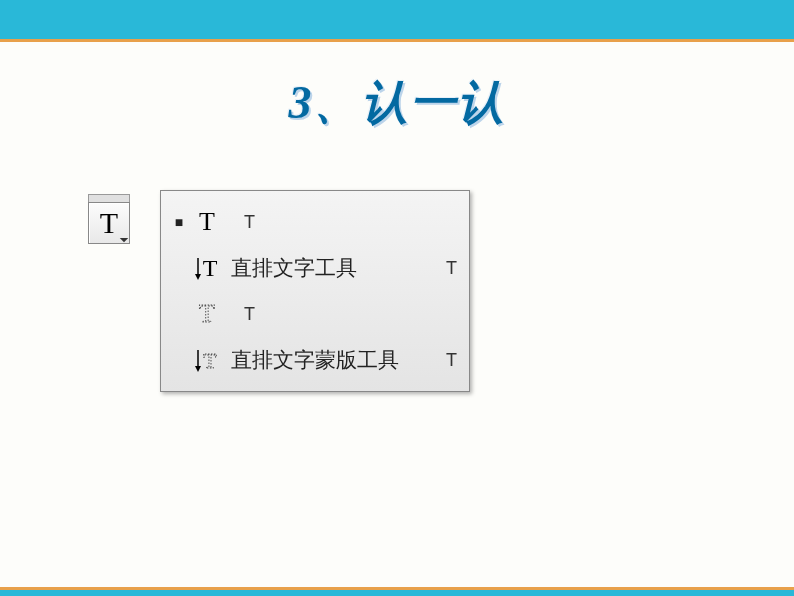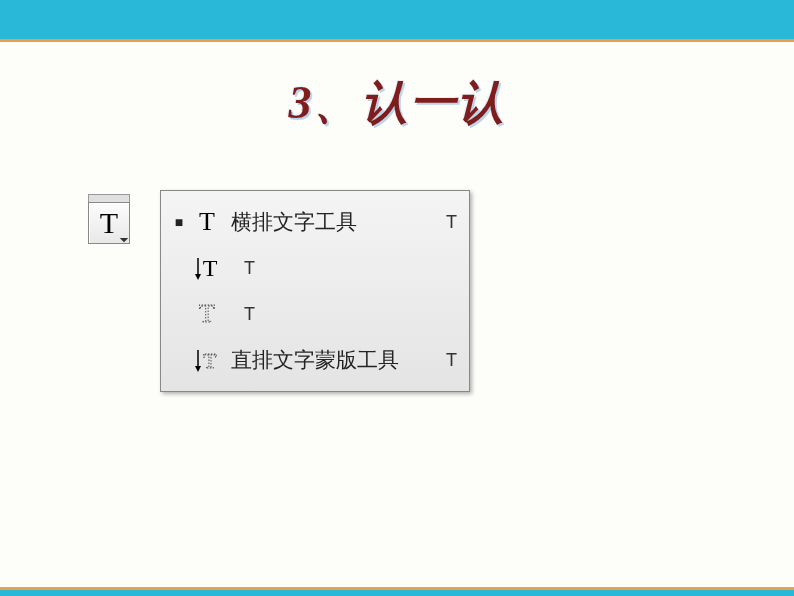--- a/index.html
+++ b/index.html
@@ -24,21 +24,21 @@
       height: 9px;
       background: #29b8d8;
       border-top: 3px solid #e8a04a;
     }
     .title {
       text-align: center;
       margin-top: 30px;
       font-size: 46px;
       font-weight: bold;
       font-style: italic;
-      color: #7f1d1d;
+      color: #0369a1;
       text-shadow: 2px 2px 0 #bcd4ea, -1px -1px 0 #e8f0f8;
       letter-spacing: 2px;
       font-family: "SimSun", serif;
     }
     .menu-area {
       position: absolute;
       left: 88px;
       top: 190px;
       display: flex;
       align-items: flex-start;
@@ -137,33 +137,33 @@
 
   <div class="flyout-menu">
 
     <div class="menu-item">
       <span class="bullet">■</span>
       <span class="item-icon">
         <svg width="28" height="28" viewBox="0 0 28 28">
           <text x="14" y="22" text-anchor="middle" font-family="Times New Roman" font-size="26" fill="#000">T</text>
         </svg>
       </span>
-      <span class="item-label">横排文字工具</span>
       <span class="item-shortcut">T</span>
     </div>
 
     <div class="menu-item">
       <span class="bullet"></span>
       <span class="item-icon">
         <svg width="28" height="28" viewBox="0 0 28 28">
           <line x1="5" y1="4" x2="5" y2="22" stroke="#000" stroke-width="1.5"></line>
           <polygon points="5,26 2,20 8,20" fill="#000"></polygon>
           <text x="17" y="22" text-anchor="middle" font-family="Times New Roman" font-size="24" fill="#000">T</text>
         </svg>
       </span>
+      <span class="item-label">直排文字工具</span>
       <span class="item-shortcut">T</span>
     </div>
 
     <div class="menu-item">
       <span class="bullet"></span>
       <span class="item-icon">
         <svg width="28" height="28" viewBox="0 0 28 28">
           <text x="14" y="22" text-anchor="middle" font-family="Times New Roman" font-size="26" fill="none" stroke="#555" stroke-width="1" stroke-dasharray="1.5,1.5">T</text>
         </svg>
       </span>

